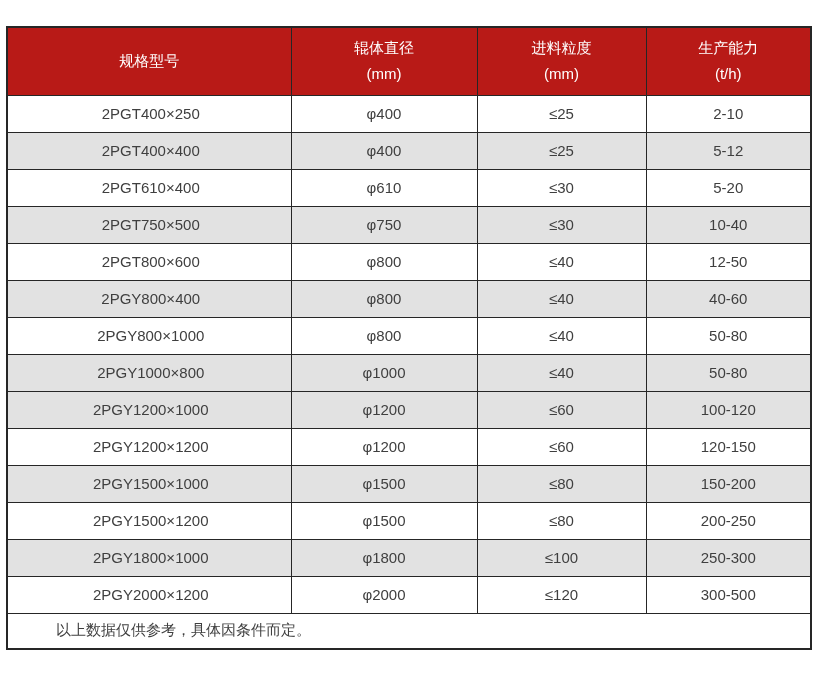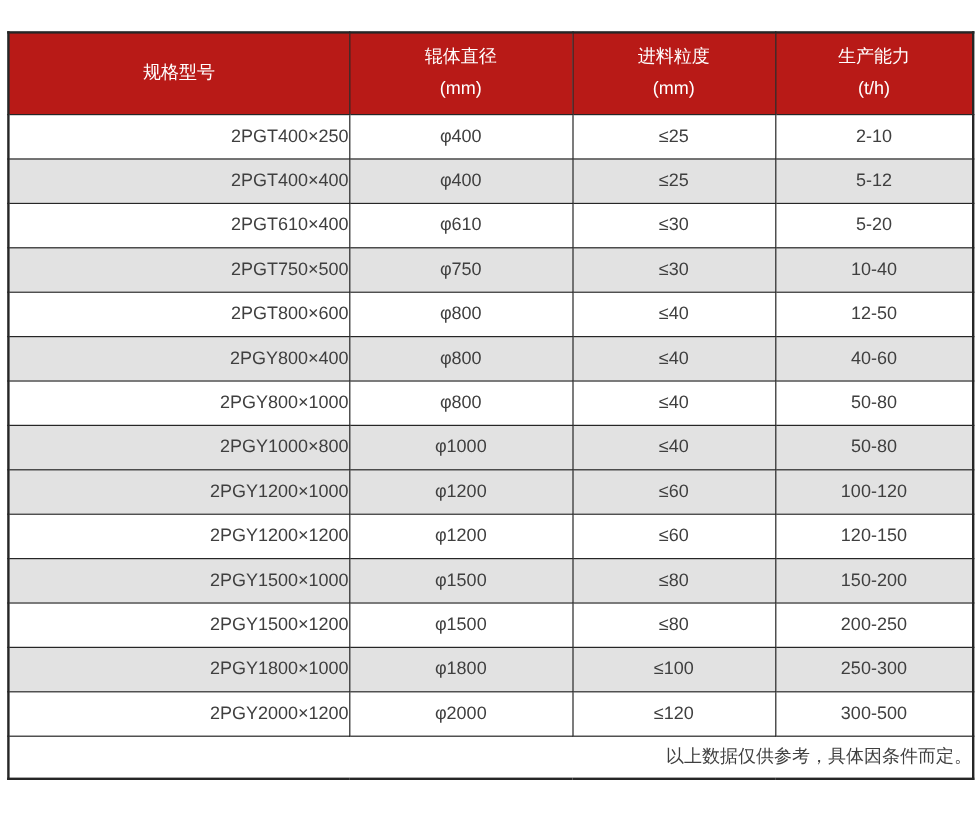--- a/index.html
+++ b/index.html
@@ -32,27 +32,27 @@
   thead th .hline { display: block; }
   thead th .hline:empty { display: none; }
   tbody td {
     height: 37px;
     background: #ffffff;
     text-align: center;
     color: #3f3f3f;
   }
   tbody tr.alt td { background: #e2e2e2; }
   tbody td.model {
-    text-align: right;
+    text-align: center;
     padding-left: 3px;
   }
   tbody td.footnote-cell {
     height: 36px;
     background: #ffffff;
-    text-align: right;
+    text-align: left;
     padding-left: 48px;
   }
 </style>
 </head>
 <body>
 
 <div class="page">
   <table class="spec">
     <colgroup>
       <col style="width:284px">

